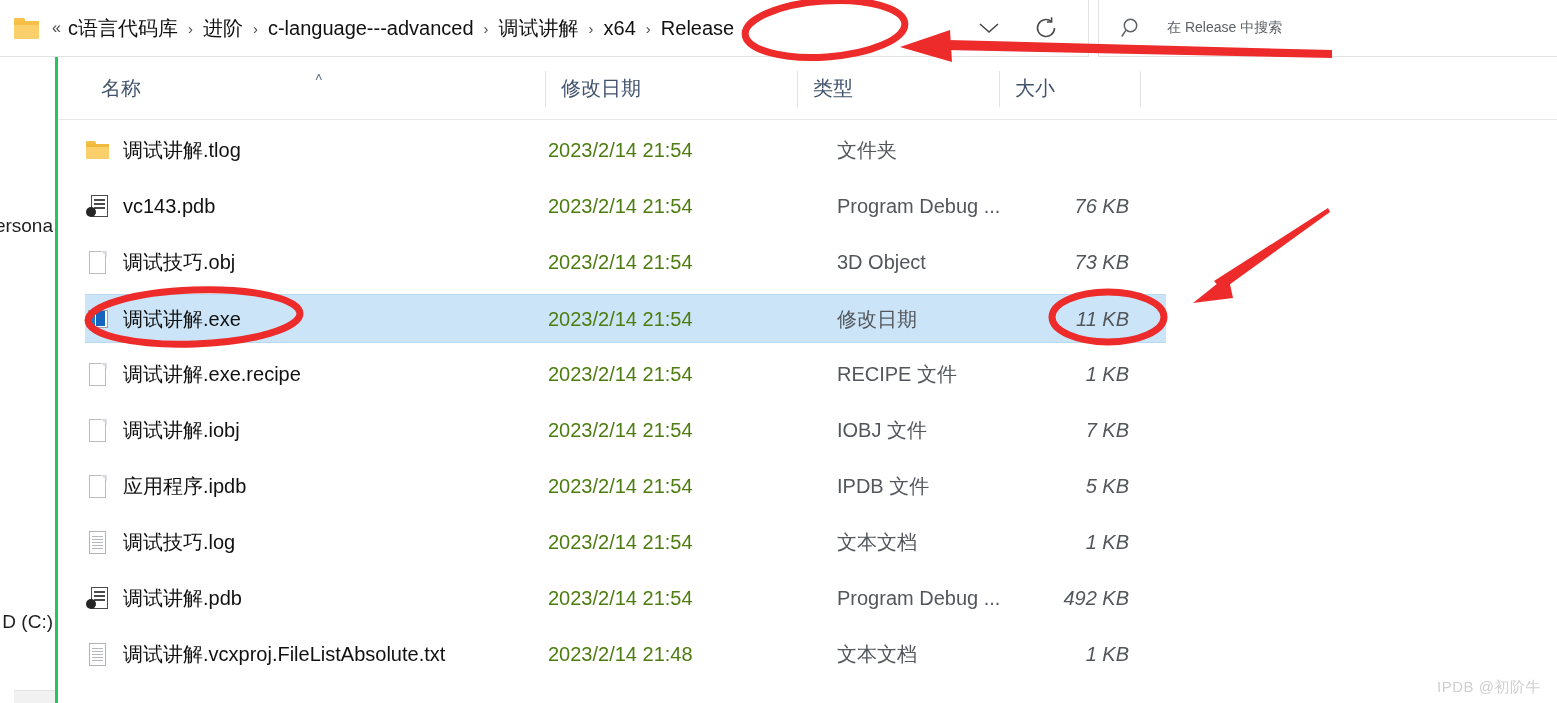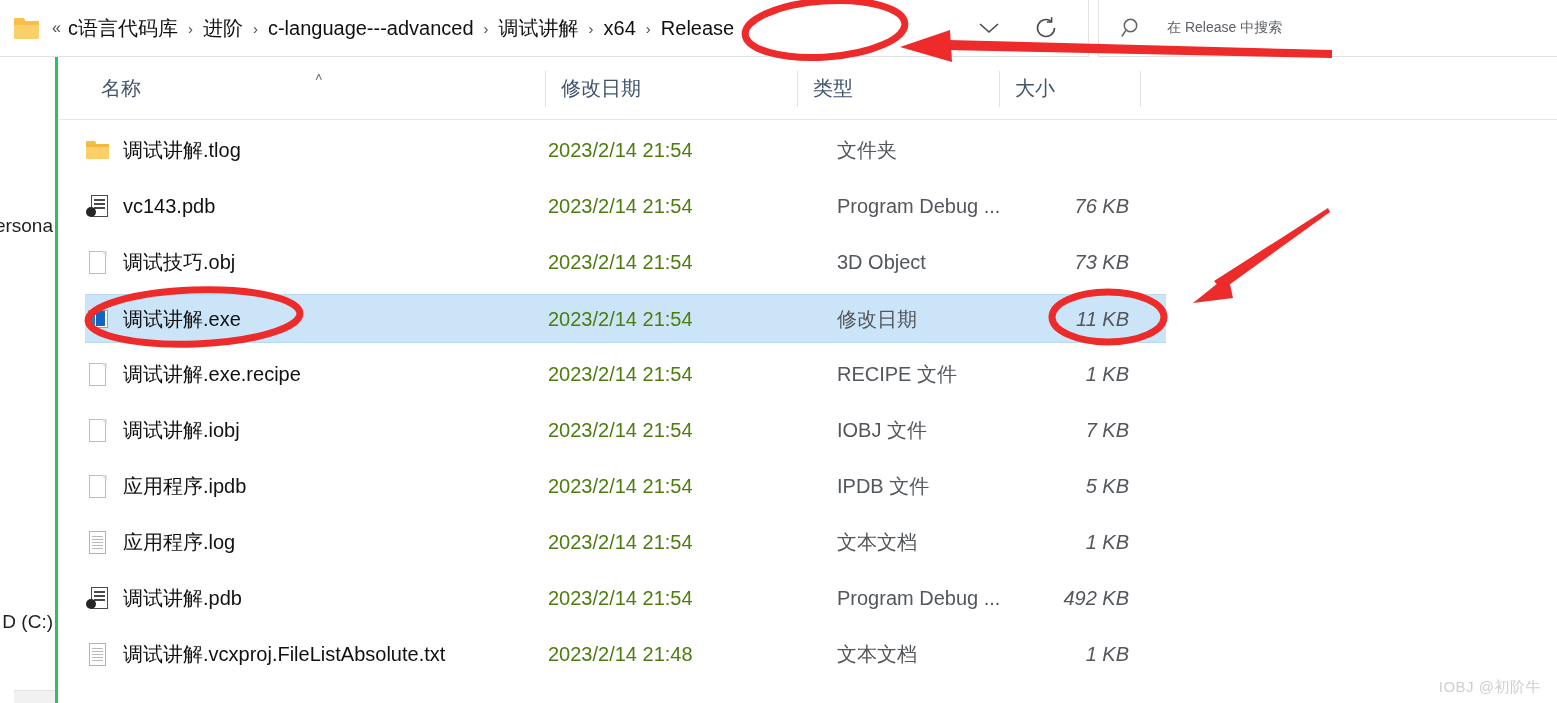--- a/index.html
+++ b/index.html
@@ -529,21 +529,21 @@
   <div class="row" style="top:461px;">
     <div class="cell-name">
       <span class="ico textdoc">
         <i class="sheet"></i>
           <i class="ln" style="top:6px;"></i>
           <i class="ln" style="top:9px;"></i>
           <i class="ln" style="top:12px;"></i>
           <i class="ln" style="top:15px;"></i>
           <i class="ln" style="top:18px;"></i>
       </span>
-      <span class="fname">应用程序.log</span>
+      <span class="fname">调试技巧.log</span>
     </div>
     <div class="cell-date">2023/2/14 21:54</div>
     <div class="cell-type">文本文档</div>
     <div class="cell-size">1 KB</div>
   </div>
 
   <div class="row" style="top:517px;">
     <div class="cell-name">
       <span class="ico pdb">
         <i class="sheet"></i>
@@ -589,13 +589,13 @@
   <ellipse cx="194" cy="317" rx="106" ry="27" transform="rotate(-2 194 317)" fill="none" stroke="#ee2b2b" stroke-width="7"></ellipse>
 
   <ellipse cx="1108" cy="317" rx="56" ry="25" fill="none" stroke="#ee2b2b" stroke-width="7"></ellipse>
 
   <g>
     <polygon points="1330,212 1222,290 1214,281 1328,208" fill="#ee2b2b"></polygon>
     <polygon points="1228,275 1193,303 1233,298" fill="#ee2b2b"></polygon>
   </g>
 </svg>
 
-<div id="watermark">IOBJ @初阶牛</div>
+<div id="watermark">IPDB @初阶牛</div>
 
 </body></html>

